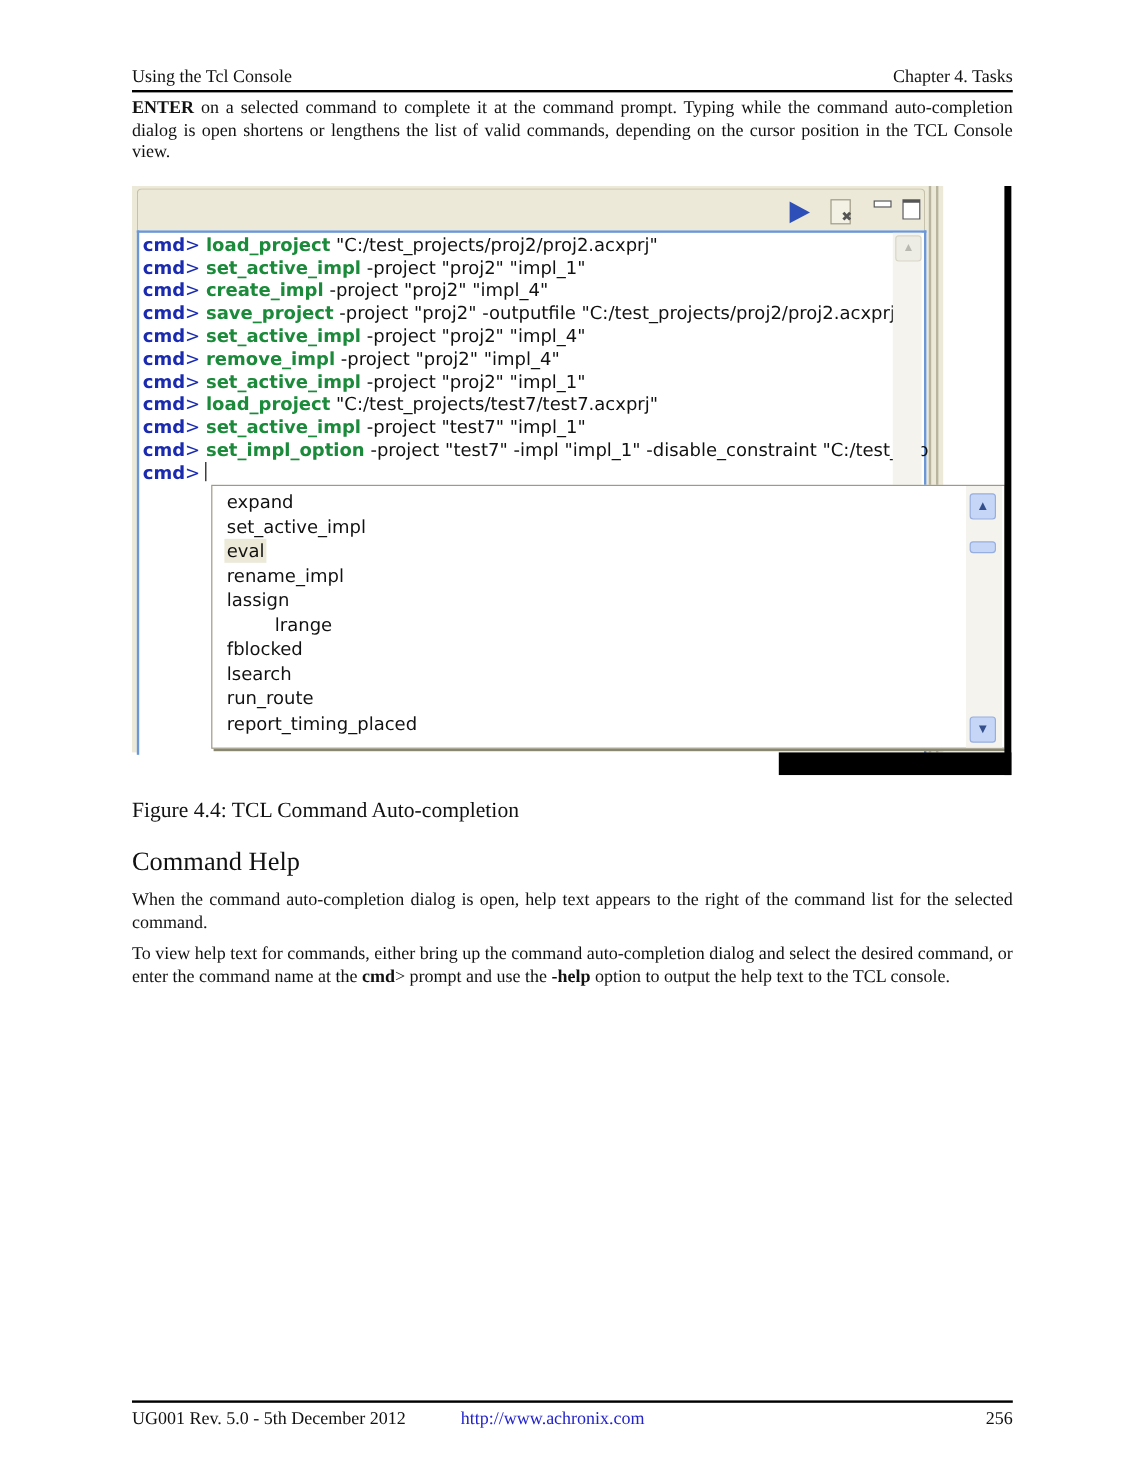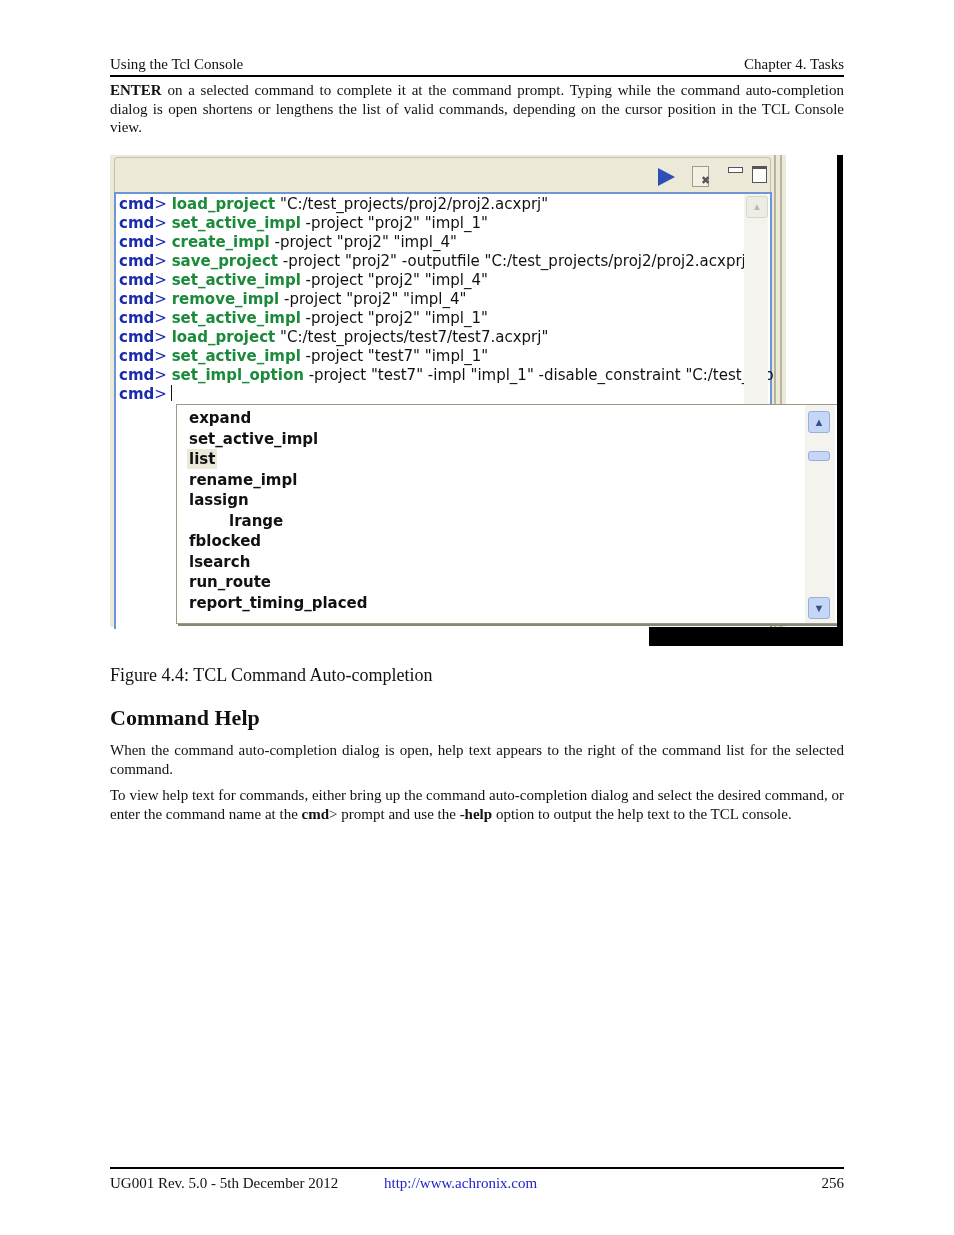--- a/index.html
+++ b/index.html
@@ -49,32 +49,32 @@
     .console-line .prompt { color: #1a2bb0; font-weight: bold; }
     .console-line .gt { color: #1a2bb0; }
     .console-line .cmdname { color: #1b8a3a; font-weight: bold; }
     .caret { display: inline-block; width: 1px; height: 16px; background: #111; vertical-align: -2px; margin-left: 4px; }
 
     .vscroll { position: absolute; left: 628px; top: 0; width: 24px; height: 210px; background: #f4f3ee; }
     .vscroll .up { position: absolute; left: 2px; top: 2px; width: 20px; height: 20px; background: #eeede5;
                    border: 1px solid #d8d6c8; border-radius: 3px; color: #b8b8b0; font-size: 10px; text-align: center; line-height: 20px; }
 
     .popup { position: absolute; left: 66px; top: 249px; width: 660px; height: 218px; background: #fff;
-             border: 1px solid #9e9a85; box-shadow: 2px 2px 0 #8a8770; font-weight: bold; }
+             border: 1px solid #9e9a85; box-shadow: 2px 2px 0 #8a8770; }
     .popup-item { position: absolute; left: 10px; height: 20px; font-family: "DejaVu Sans", sans-serif;
                   font-size: 15px; line-height: 20px; color: #111; padding: 0 2px; }
     .popup-item.selected { background: #ece9d8; }
     .popup-scroll { position: absolute; left: 628px; top: 0; width: 30px; height: 218px; background: #f4f3ee; }
     .popup-scroll .btn { position: absolute; left: 3px; width: 20px; height: 20px; background: #c6d6f6;
                          border: 1px solid #97aee0; border-radius: 3px; color: #334f8c; font-size: 11px; text-align: center; line-height: 20px; }
     .popup-scroll .thumb { position: absolute; left: 3px; top: 46px; width: 20px; height: 8px; background: #c6d6f6;
                            border: 1px solid #97aee0; border-radius: 3px; }
 
     .caption { position: absolute; left: 110px; top: 665px; width: 734px; text-align: left; font-size: 18px; }
-    .section-title { position: absolute; left: 110px; top: 705px; font-size: 22px; font-weight: bold; }
+    .section-title { position: absolute; left: 110px; top: 705px; font-size: 22px; font-weight: normal; }
 
     .footer-rule { position: absolute; left: 110px; top: 1167px; width: 734px; height: 2px; background: #000; }
     .footer { position: absolute; left: 110px; top: 1174px; width: 734px; font-size: 15px; line-height: 18px; }
     .footer .rev { position: absolute; left: 0; top: 0; }
     .footer .link { position: absolute; left: 274px; top: 0; color: #2222cc; text-decoration: none; }
     .footer .page { position: absolute; right: 0; top: 0; }
   </style>
 </head>
 <body>
 
@@ -114,21 +114,21 @@
         <div class="up">▲</div>
       </div>
     </div>
     <div class="frame-edge" style="left:664px;"></div>
     <div class="frame-edge" style="left:670px;"></div>
   </div>
 
   <div class="popup">
     <div class="popup-item" style="top:3px;">expand</div>
     <div class="popup-item" style="top:24px;">set_active_impl</div>
-    <div class="popup-item selected" style="top:44px;">list</div>
+    <div class="popup-item selected" style="top:44px;">eval</div>
     <div class="popup-item" style="top:65px;">rename_impl</div>
     <div class="popup-item" style="top:85px;">lassign</div>
     <div class="popup-item" style="top:106px;margin-left:40px;">lrange</div>
     <div class="popup-item" style="top:126px;">fblocked</div>
     <div class="popup-item" style="top:147px;">lsearch</div>
     <div class="popup-item" style="top:167px;">run_route</div>
     <div class="popup-item" style="top:188px;">report_timing_placed</div>
     <div class="popup-scroll">
       <div class="btn" style="top:6px;">▲</div>
       <div class="thumb"></div>

